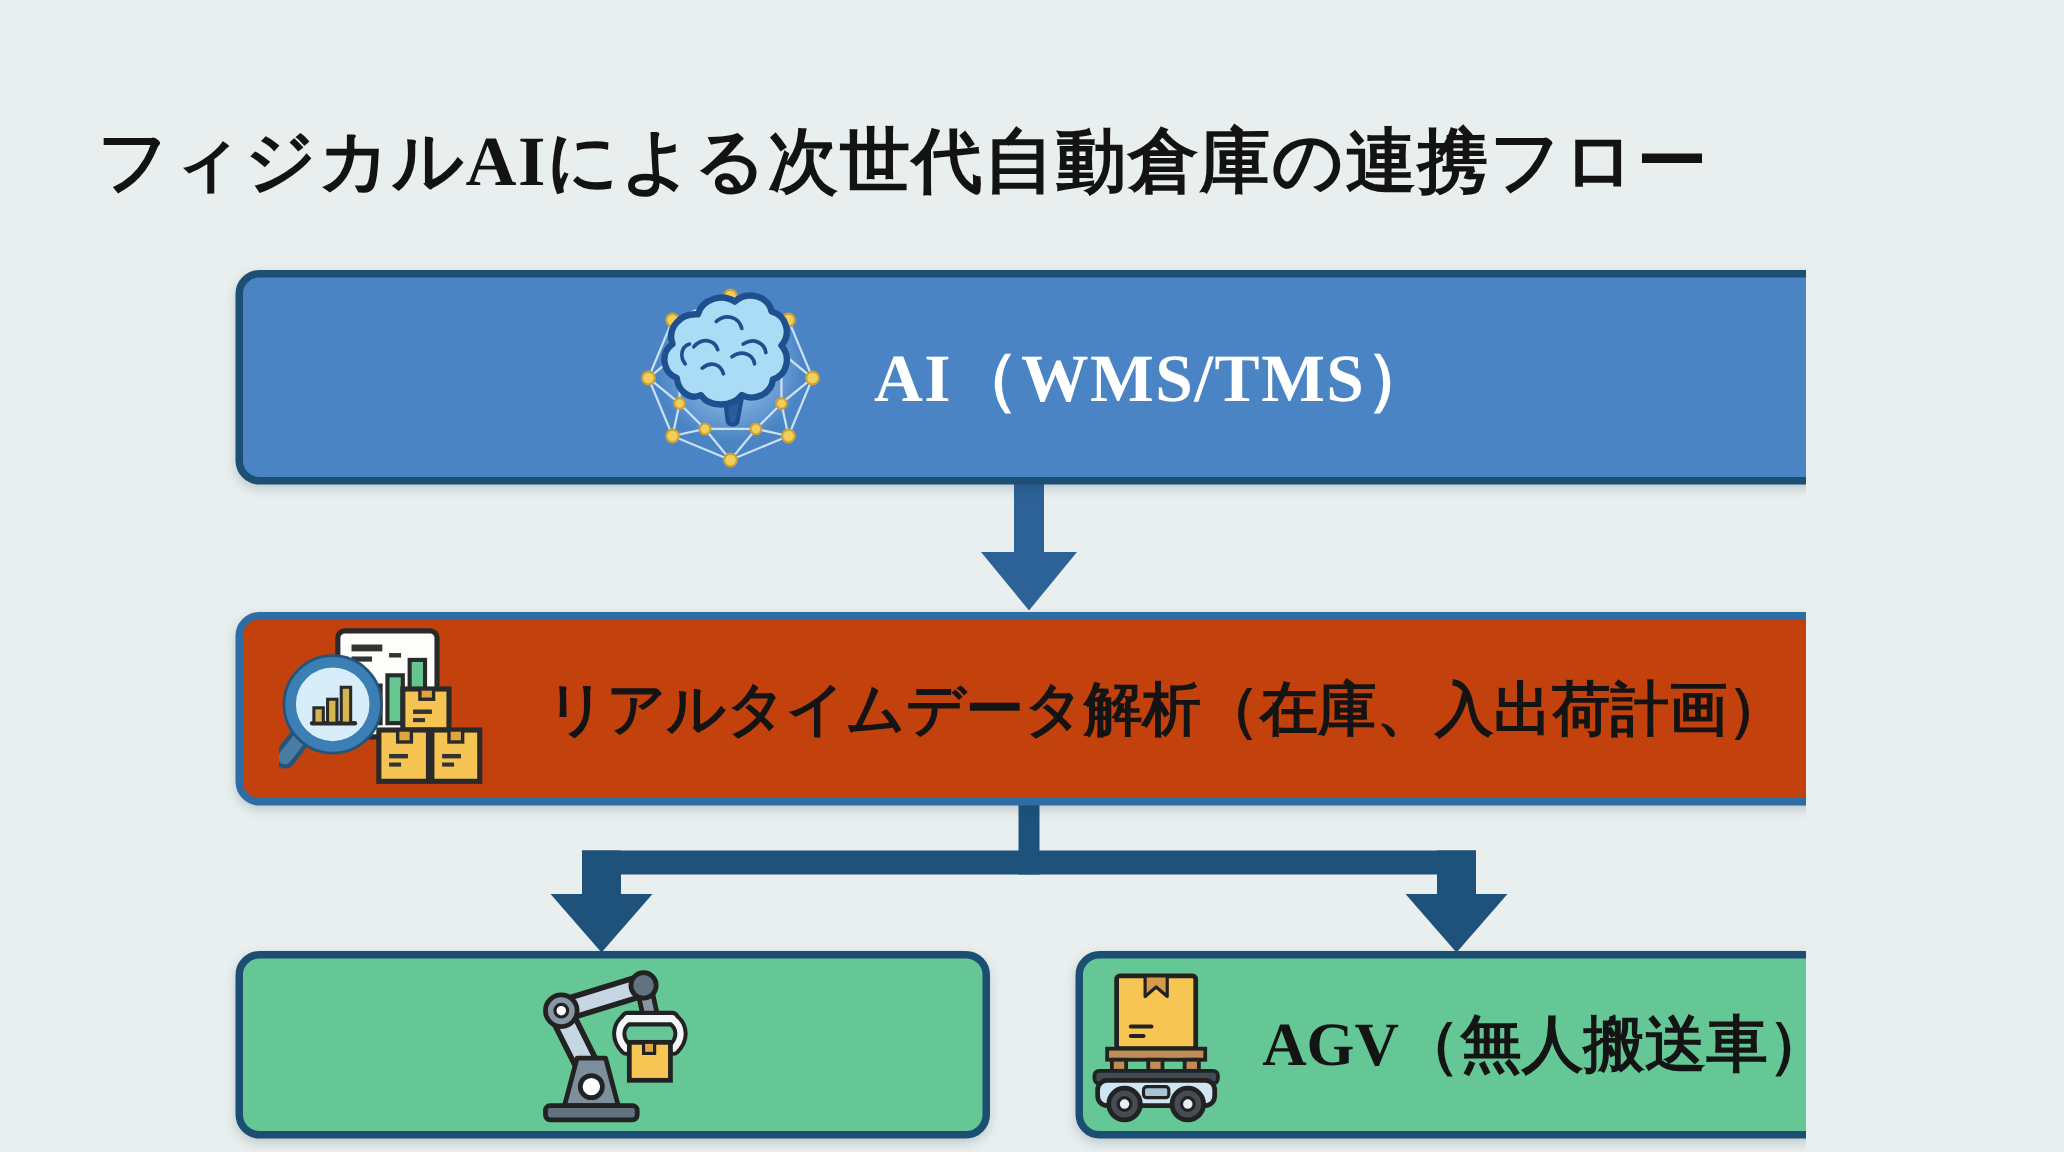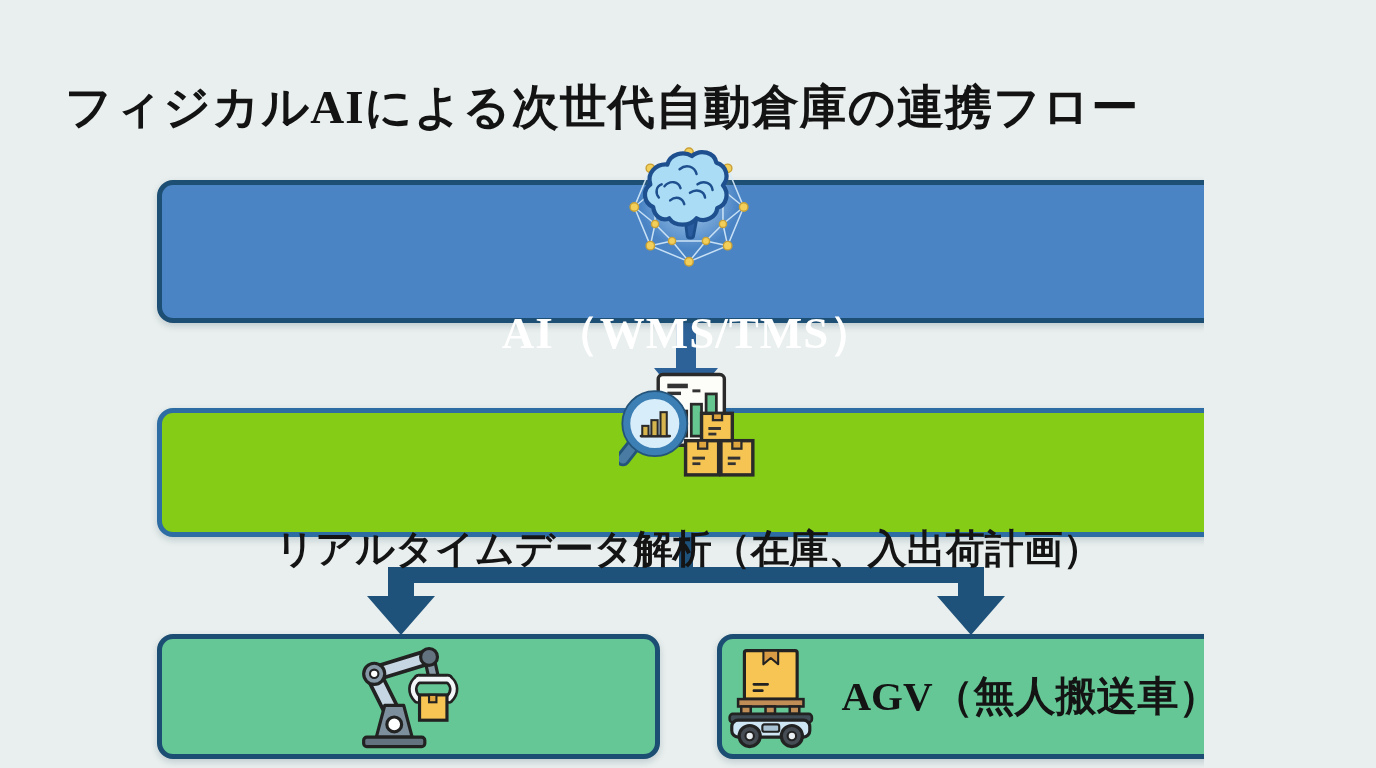--- a/index.html
+++ b/index.html
@@ -13,22 +13,22 @@
     position:absolute; top:36px; left:0; width:100%;
     margin:0; text-align:center;
     font-size:47px; font-weight:900; color:#131313; letter-spacing:1px;
   }
   .node {
     position:absolute; box-sizing:border-box;
     display:flex; align-items:center; justify-content:center;
     border:5px solid #1d4e73; border-radius:16px;
     box-shadow:0 3px 7px rgba(25,60,90,.20);
   }
-  .node-ai       { left:157px; top:140px; width:1063px; height:143px; background:#4a84c5; gap:30px;flex-direction:column; }
-  .node-analysis { left:157px; top:368px; width:1063px; height:129px; background:#84cc16; border-color:#2e6da3; gap:38px;flex-direction:column; }
+  .node-ai       { left:157px; top:140px; width:1063px; height:143px; background:#4a84c5; gap:30px; }
+  .node-analysis { left:157px; top:368px; width:1063px; height:129px; background:#c2410c; border-color:#2e6da3; gap:38px; }
   .node-picking  { left:157px; top:594px; width:503px; height:125px; background:#64c795; border-color:#1c4d72; gap:14px; }
   .node-agv      { left:717px; top:594px; width:503px; height:125px; background:#64c795; border-color:#1c4d72; gap:8px; }
   .icon { display:flex; flex:0 0 auto; }
   .label { font-weight:800; color:#141414; white-space:nowrap; }
   .node-ai .label       { color:#ffffff; font-size:45px; letter-spacing:1px; }
   .node-analysis .label { font-size:39px; }
   .node-picking .label,
   .node-agv .label      { font-size:41px; }
   .connectors {
     position:absolute; left:0; top:0; width:1376px; height:768px;

